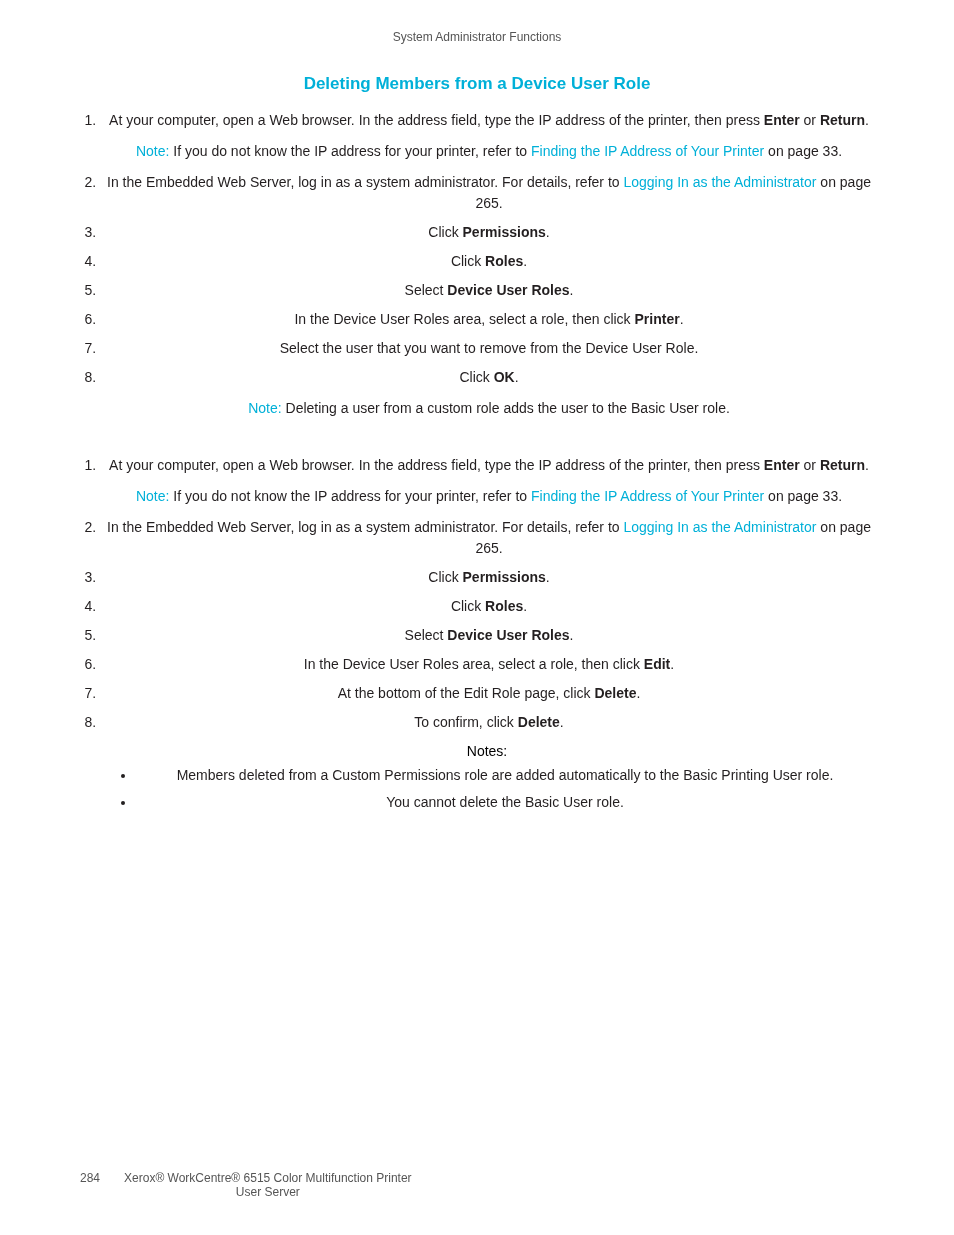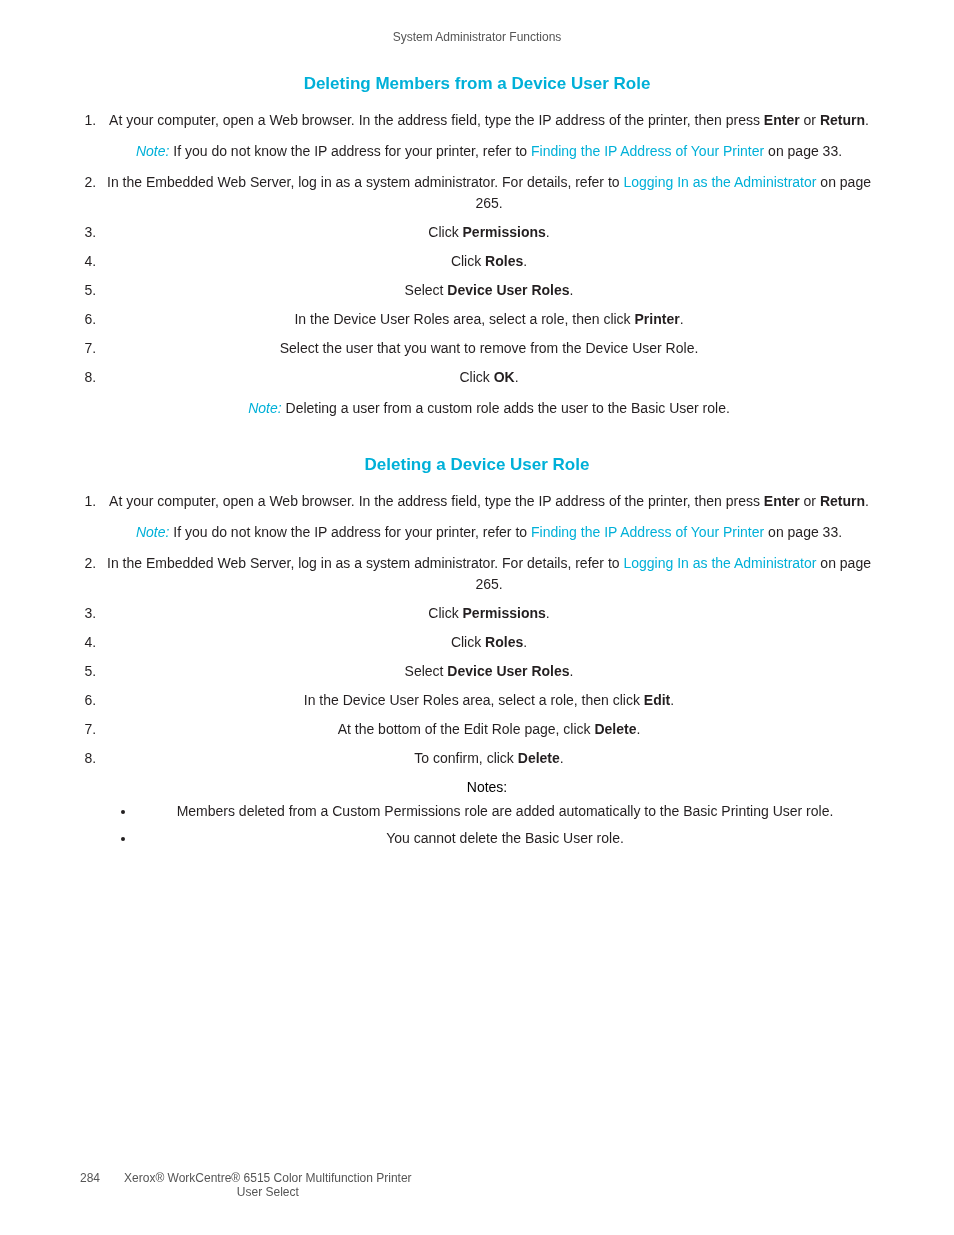--- a/index.html
+++ b/index.html
@@ -49,21 +49,20 @@
     }
     .note-block {
       margin: 10px 0 10px 0;
       color: #231f20;
       font-size: 14px;
       line-height: 1.5;
     }
     .note-label {
       color: #00b0d8;
       font-weight: normal;
-      font-style: italic;
     }
     .link {
       color: #00b0d8;
       text-decoration: none;
     }
     .notes-label {
       color: #000000;
       font-weight: normal;
       margin-bottom: 6px;
       margin-top: 10px;
@@ -144,21 +143,20 @@
       <li>
         <span>Click <strong>OK</strong>.</span>
         <div class="note-block">
           <span class="note-label">Note:</span><span> Deleting a user from a custom role adds the user to the Basic User role.</span>
         </div>
       </li>
     </ol>
   </div>
 
   <div class="section">
-    <div class="section-title">Deleting a Device User Role</div>
 
     <ol>
 
       <li>
         <span>At your computer, open a Web browser. In the address field, type the IP address of the printer, then press <strong>Enter</strong> or <strong>Return</strong>.</span>
         <div class="note-block">
           <span class="note-label">Note:</span><span> If you do not know the IP address for your printer, refer to </span><a class="link" href="#">Finding the IP Address of Your Printer</a><span> on page 33.</span>
         </div>
       </li>
 
@@ -205,19 +203,19 @@
   </div>
 
   <div class="footer">
     <div class="footer-line">
       <span class="footer-page">284</span>
       <div>
         <div>
           <span>Xerox® WorkCentre® 6515 Color Multifunction Printer</span>
         </div>
         <div>
-          <span>User Select</span>
+          <span>User Server</span>
         </div>
       </div>
     </div>
   </div>
 
 </div>
 
 </body></html>

